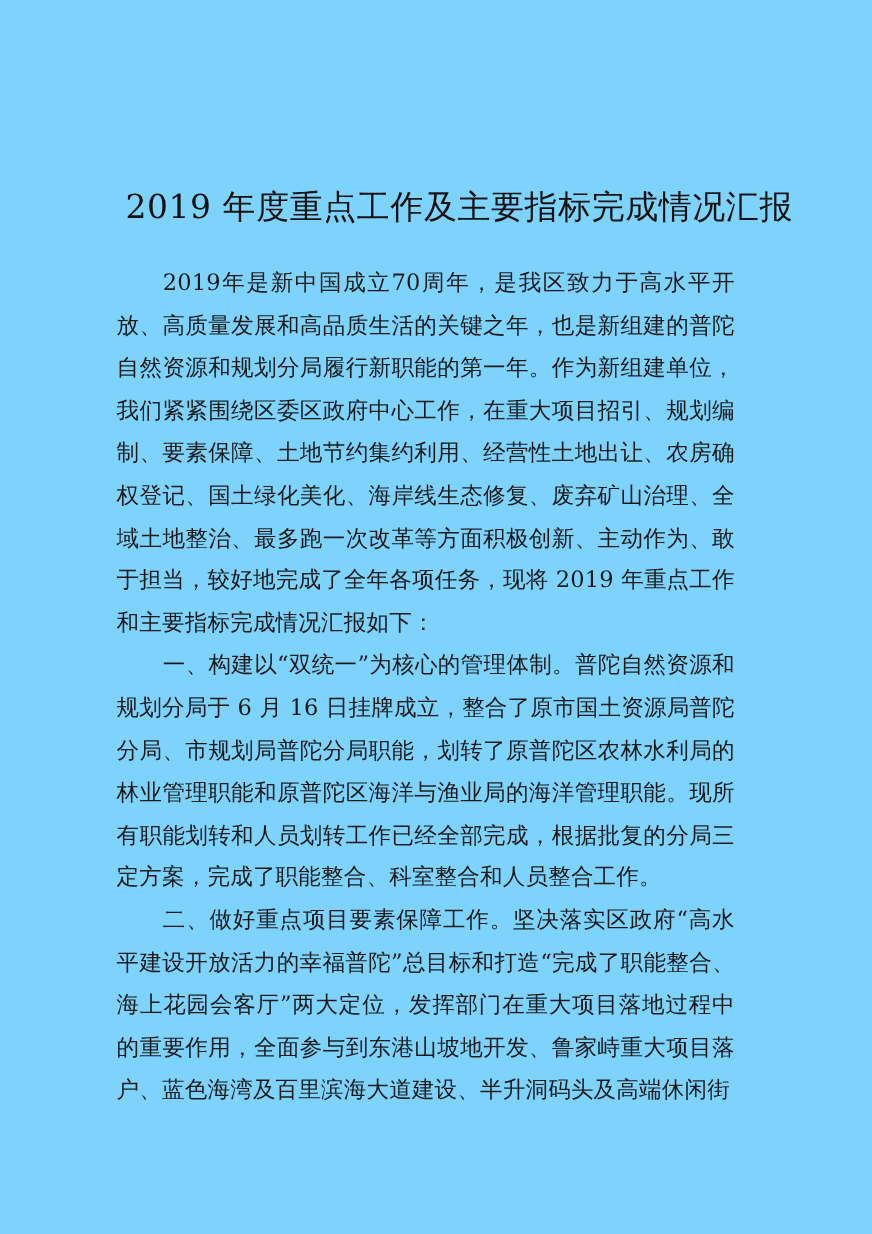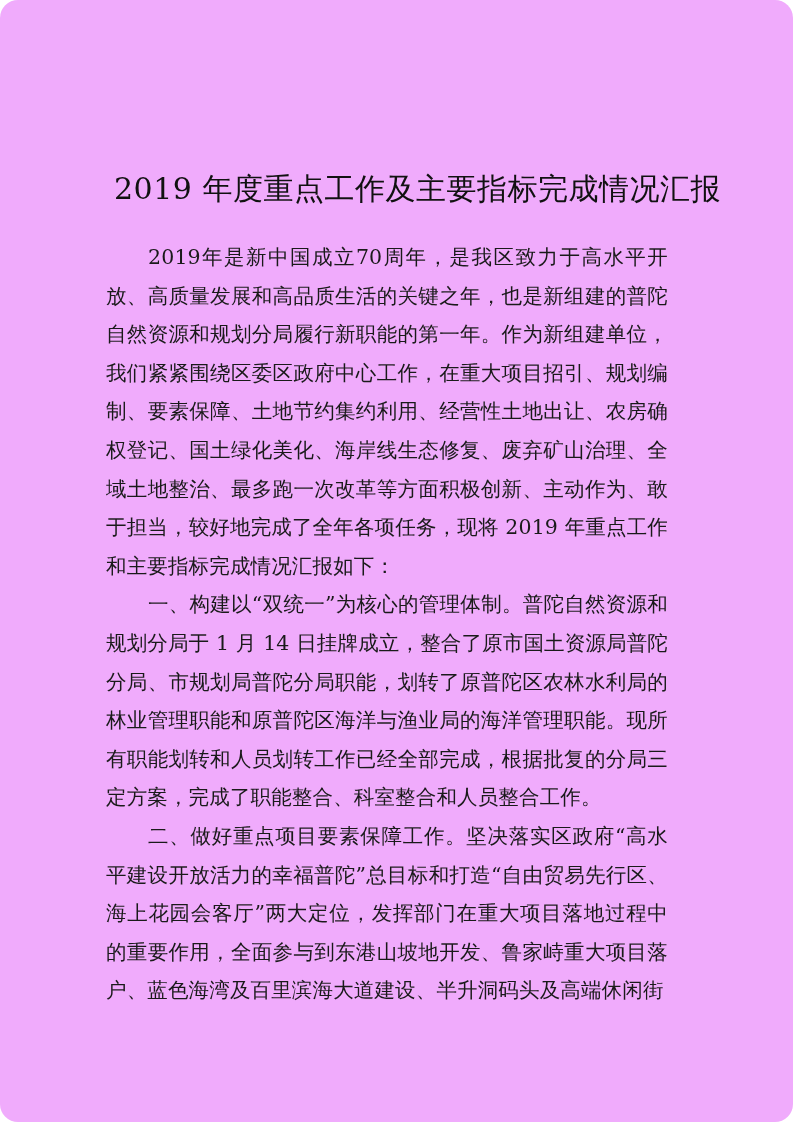--- a/index.html
+++ b/index.html
@@ -13,23 +13,22 @@
     overflow: hidden;
     font-family: "DejaVu Serif", "Liberation Serif", serif;
     color: #1a1a1a;
     -webkit-font-smoothing: antialiased;
   }
 
   .page {
     position: relative;
     width: 793px;
     height: 1122px;
-    background: #f0abfc;
+    background: #7dd3fc;
     box-sizing: border-box;
-    border-radius: 18px;
   }
 
   .doc-title {
     position: absolute;
     left: 114px;
     top: 148px;
     width: 566px;
     font-family: "DejaVu Serif", "Liberation Serif", serif;
     font-size: 30px;
     line-height: 42px;
@@ -70,19 +69,19 @@
 <body>
 
 <div class="page">
 
   <h1 class="doc-title">2019 年度重点工作及主要指标完成情况汇报</h1>
 
   <div class="body-block">
 
     <p class="para">2019年是新中国成立70周年，是我区致力于高水平开放、高质量发展和高品质生活的关键之年，也是新组建的普陀自然资源和规划分局履行新职能的第一年。作为新组建单位，我们紧紧围绕区委区政府中心工作，在重大项目招引、规划编制、要素保障、土地节约集约利用、经营性土地出让、农房确权登记、国土绿化美化、海岸线生态修复、废弃矿山治理、全域土地整治、最多跑一次改革等方面积极创新、主动作为、敢于担当，较好地完成了全年各项任务，现将 2019 年重点工作和主要指标完成情况汇报如下：</p>
 
-    <p class="para">一、构建以“双统一”为核心的管理体制。普陀自然资源和规划分局于 1 月 14 日挂牌成立，整合了原市国土资源局普陀分局、市规划局普陀分局职能，划转了原普陀区农林水利局的林业管理职能和原普陀区海洋与渔业局的海洋管理职能。现所有职能划转和人员划转工作已经全部完成，根据批复的分局三定方案，完成了职能整合、科室整合和人员整合工作。</p>
+    <p class="para">一、构建以“双统一”为核心的管理体制。普陀自然资源和规划分局于 6 月 16 日挂牌成立，整合了原市国土资源局普陀分局、市规划局普陀分局职能，划转了原普陀区农林水利局的林业管理职能和原普陀区海洋与渔业局的海洋管理职能。现所有职能划转和人员划转工作已经全部完成，根据批复的分局三定方案，完成了职能整合、科室整合和人员整合工作。</p>
 
-    <p class="para">二、做好重点项目要素保障工作。坚决落实区政府“高水平建设开放活力的幸福普陀”总目标和打造“自由贸易先行区、海上花园会客厅”两大定位，发挥部门在重大项目落地过程中的重要作用，全面参与到东港山坡地开发、鲁家峙重大项目落户、蓝色海湾及百里滨海大道建设、半升洞码头及高端休闲街</p>
+    <p class="para">二、做好重点项目要素保障工作。坚决落实区政府“高水平建设开放活力的幸福普陀”总目标和打造“完成了职能整合、海上花园会客厅”两大定位，发挥部门在重大项目落地过程中的重要作用，全面参与到东港山坡地开发、鲁家峙重大项目落户、蓝色海湾及百里滨海大道建设、半升洞码头及高端休闲街</p>
 
   </div>
 
 </div>
 
 </body></html>

